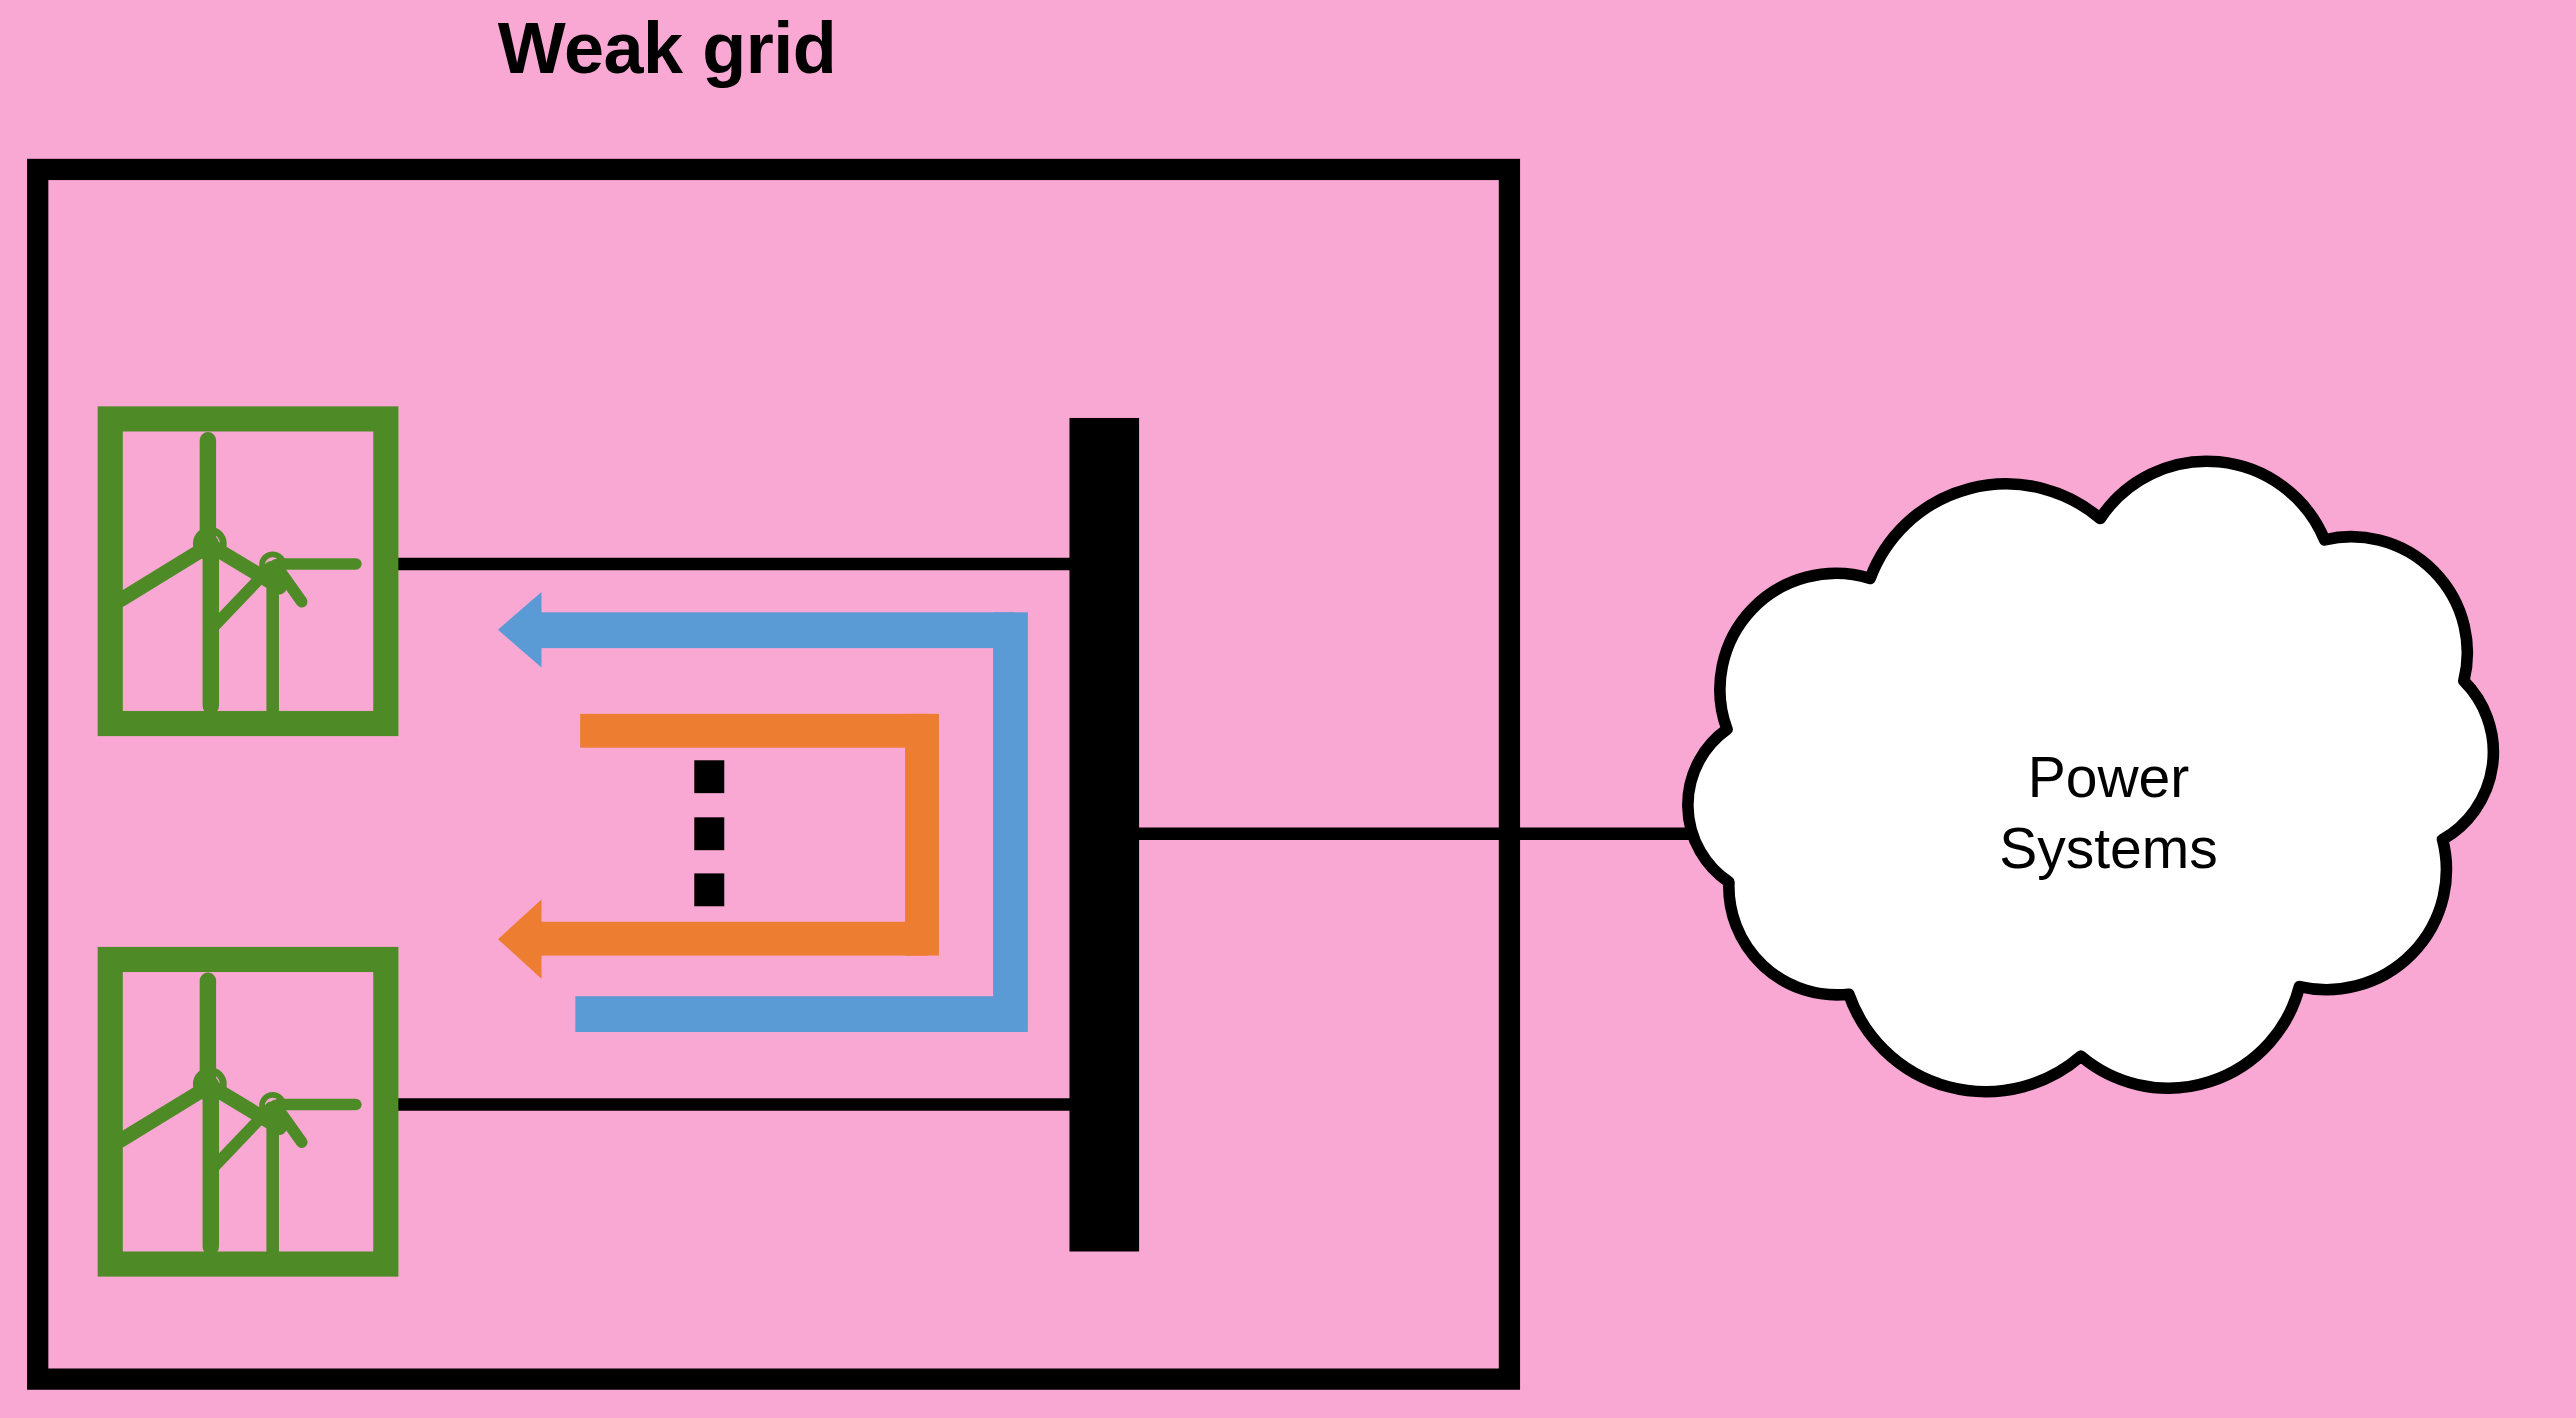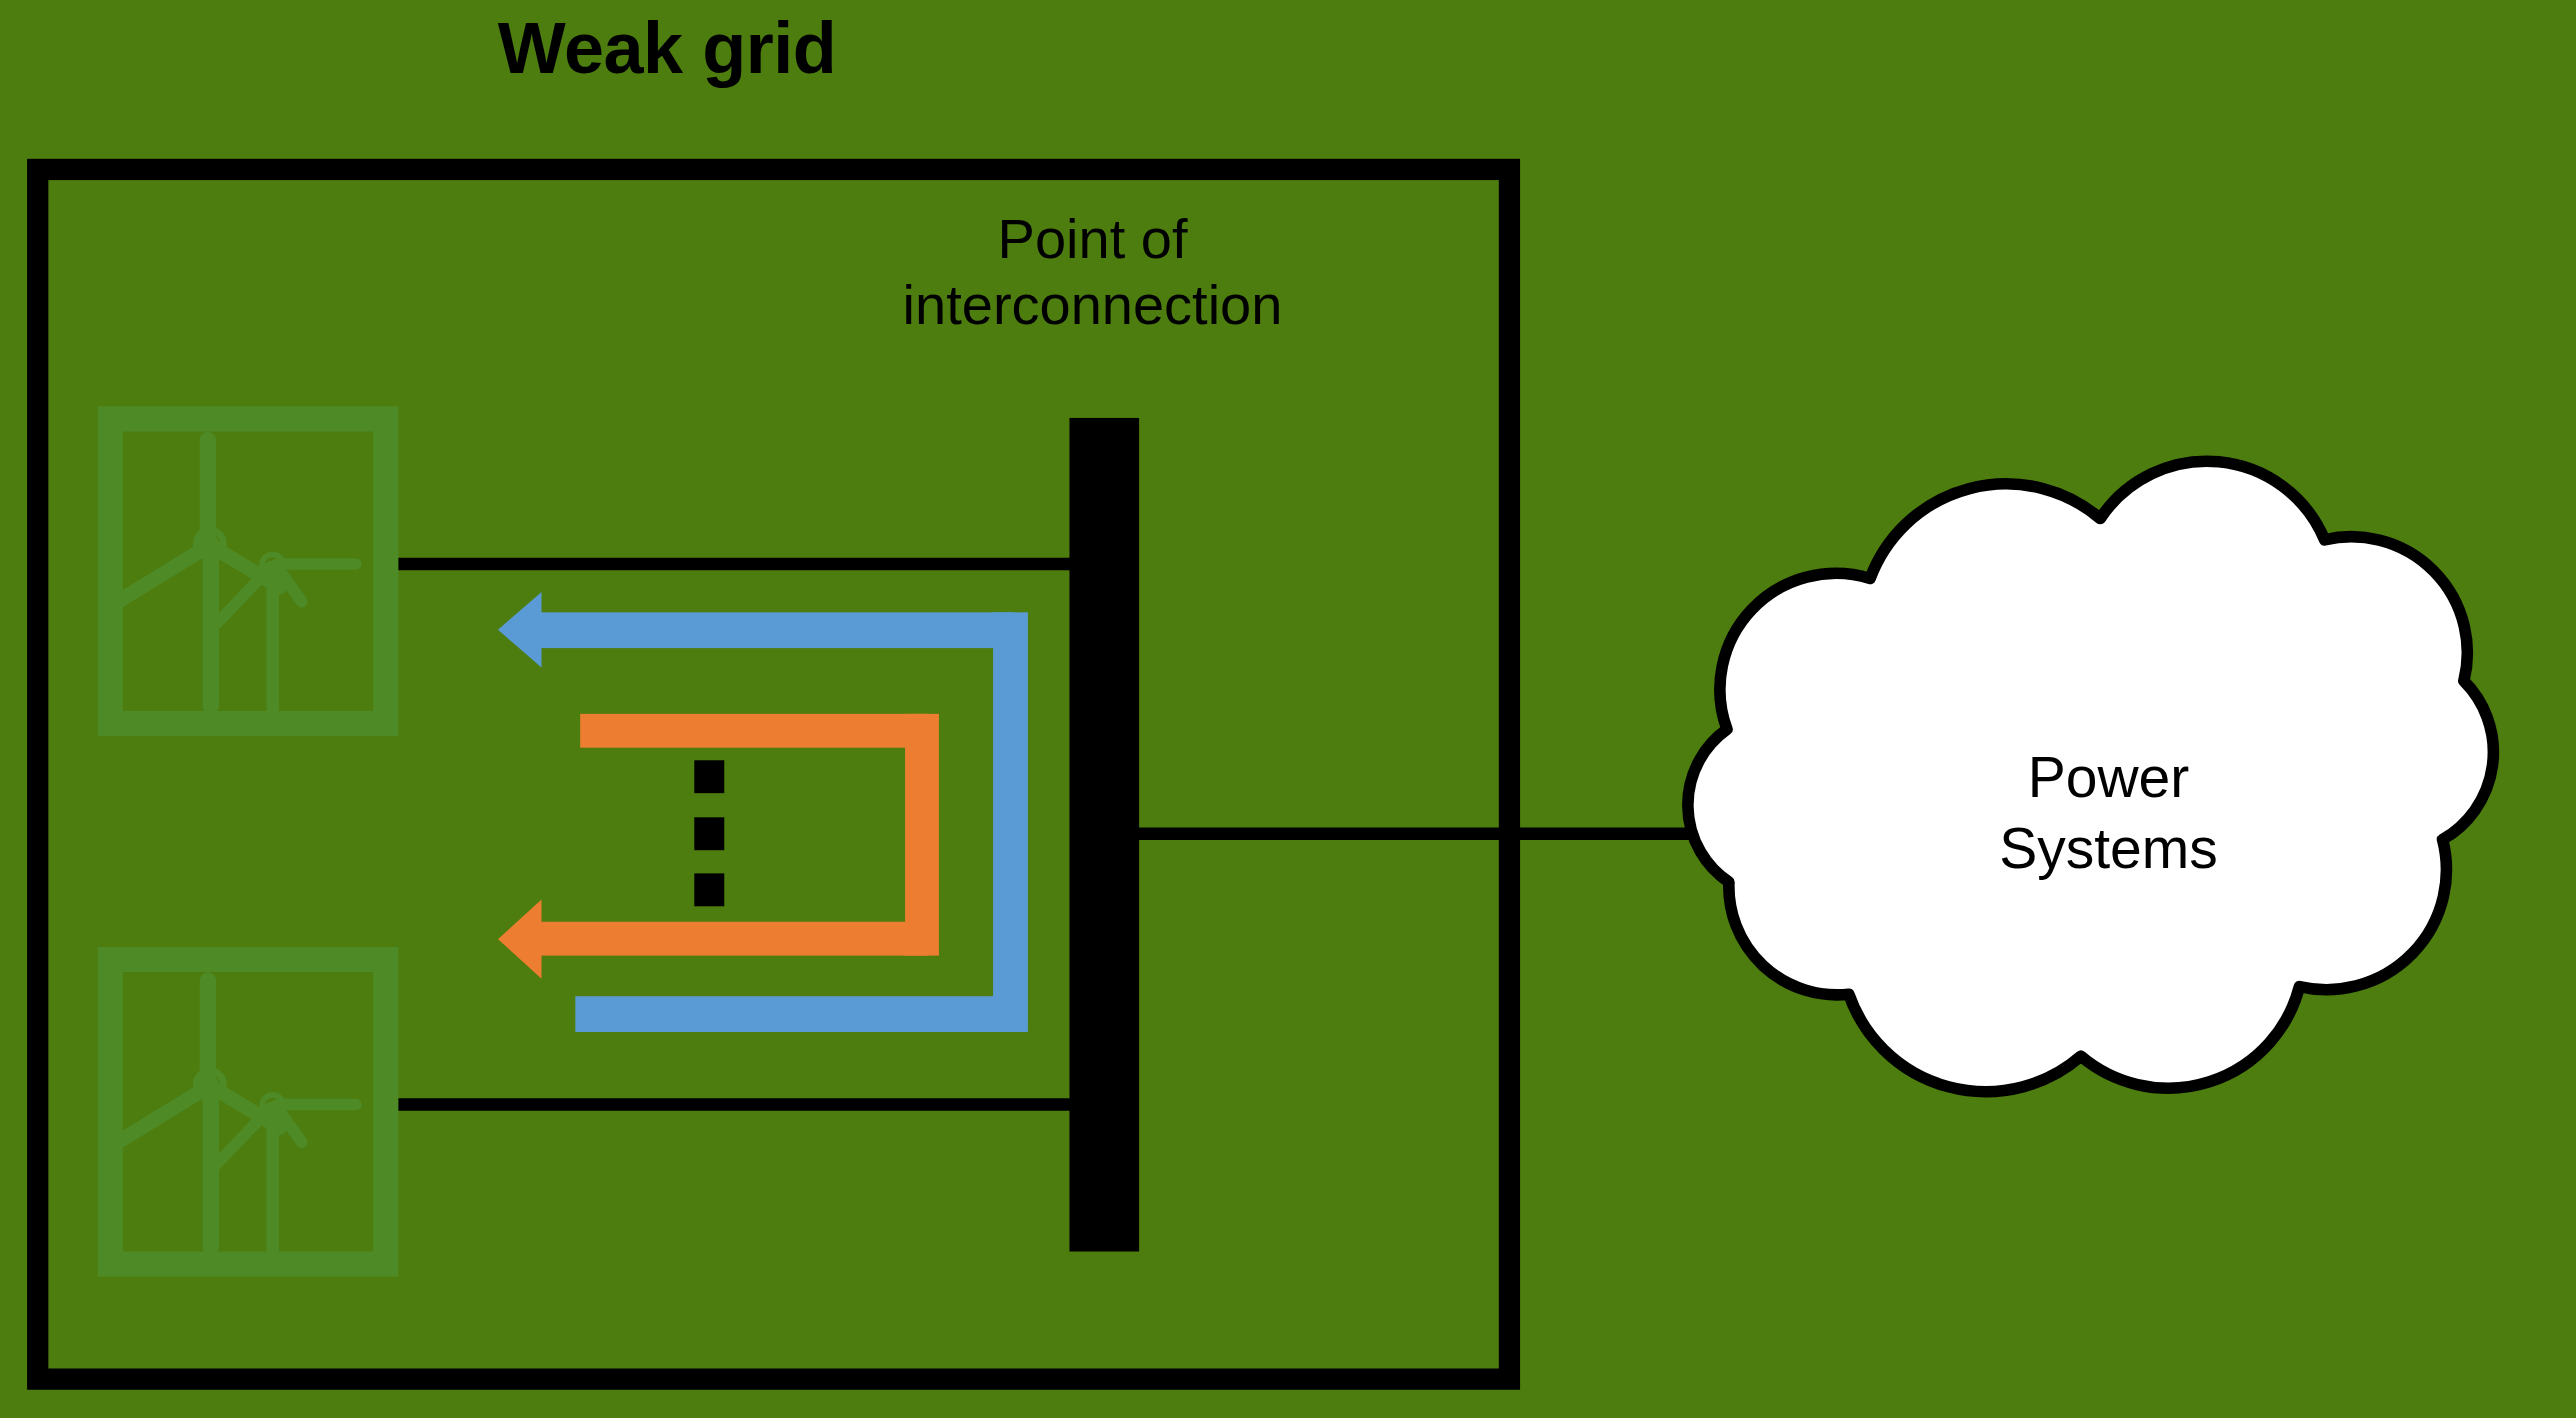--- a/index.html
+++ b/index.html
@@ -8,21 +8,21 @@
     padding: 0;
     background: #ffffff;
   }
   body {
     font-family: "Liberation Sans", sans-serif;
   }
   #stage {
     position: relative;
     width: 2576px;
     height: 1419px;
-    background: #4d7c0f;
+    background: #f9a8d4;
     overflow: hidden;
   }
   #stage svg.layer {
     position: absolute;
     left: 0;
     top: 0;
     width: 2576px;
     height: 1419px;
     overflow: visible;
   }
@@ -157,21 +157,19 @@
                a 124 124 0 0 1 -148 152
                a 140 140 0 0 1 -226 72
                a 150 150 0 0 1 -240 -64
                a 112 112 0 0 1 -124 -116 Z"></path>
     </g>
 
   </svg>
 
   <div class="lbl" id="title-weak-grid">Weak grid</div>
 
-  <div class="lbl" id="label-poi">Point of
-interconnection</div>
 
 
   <div class="lbl" id="label-power-systems">Power
 Systems</div>
 
 </div>
 
 
 </body></html>

